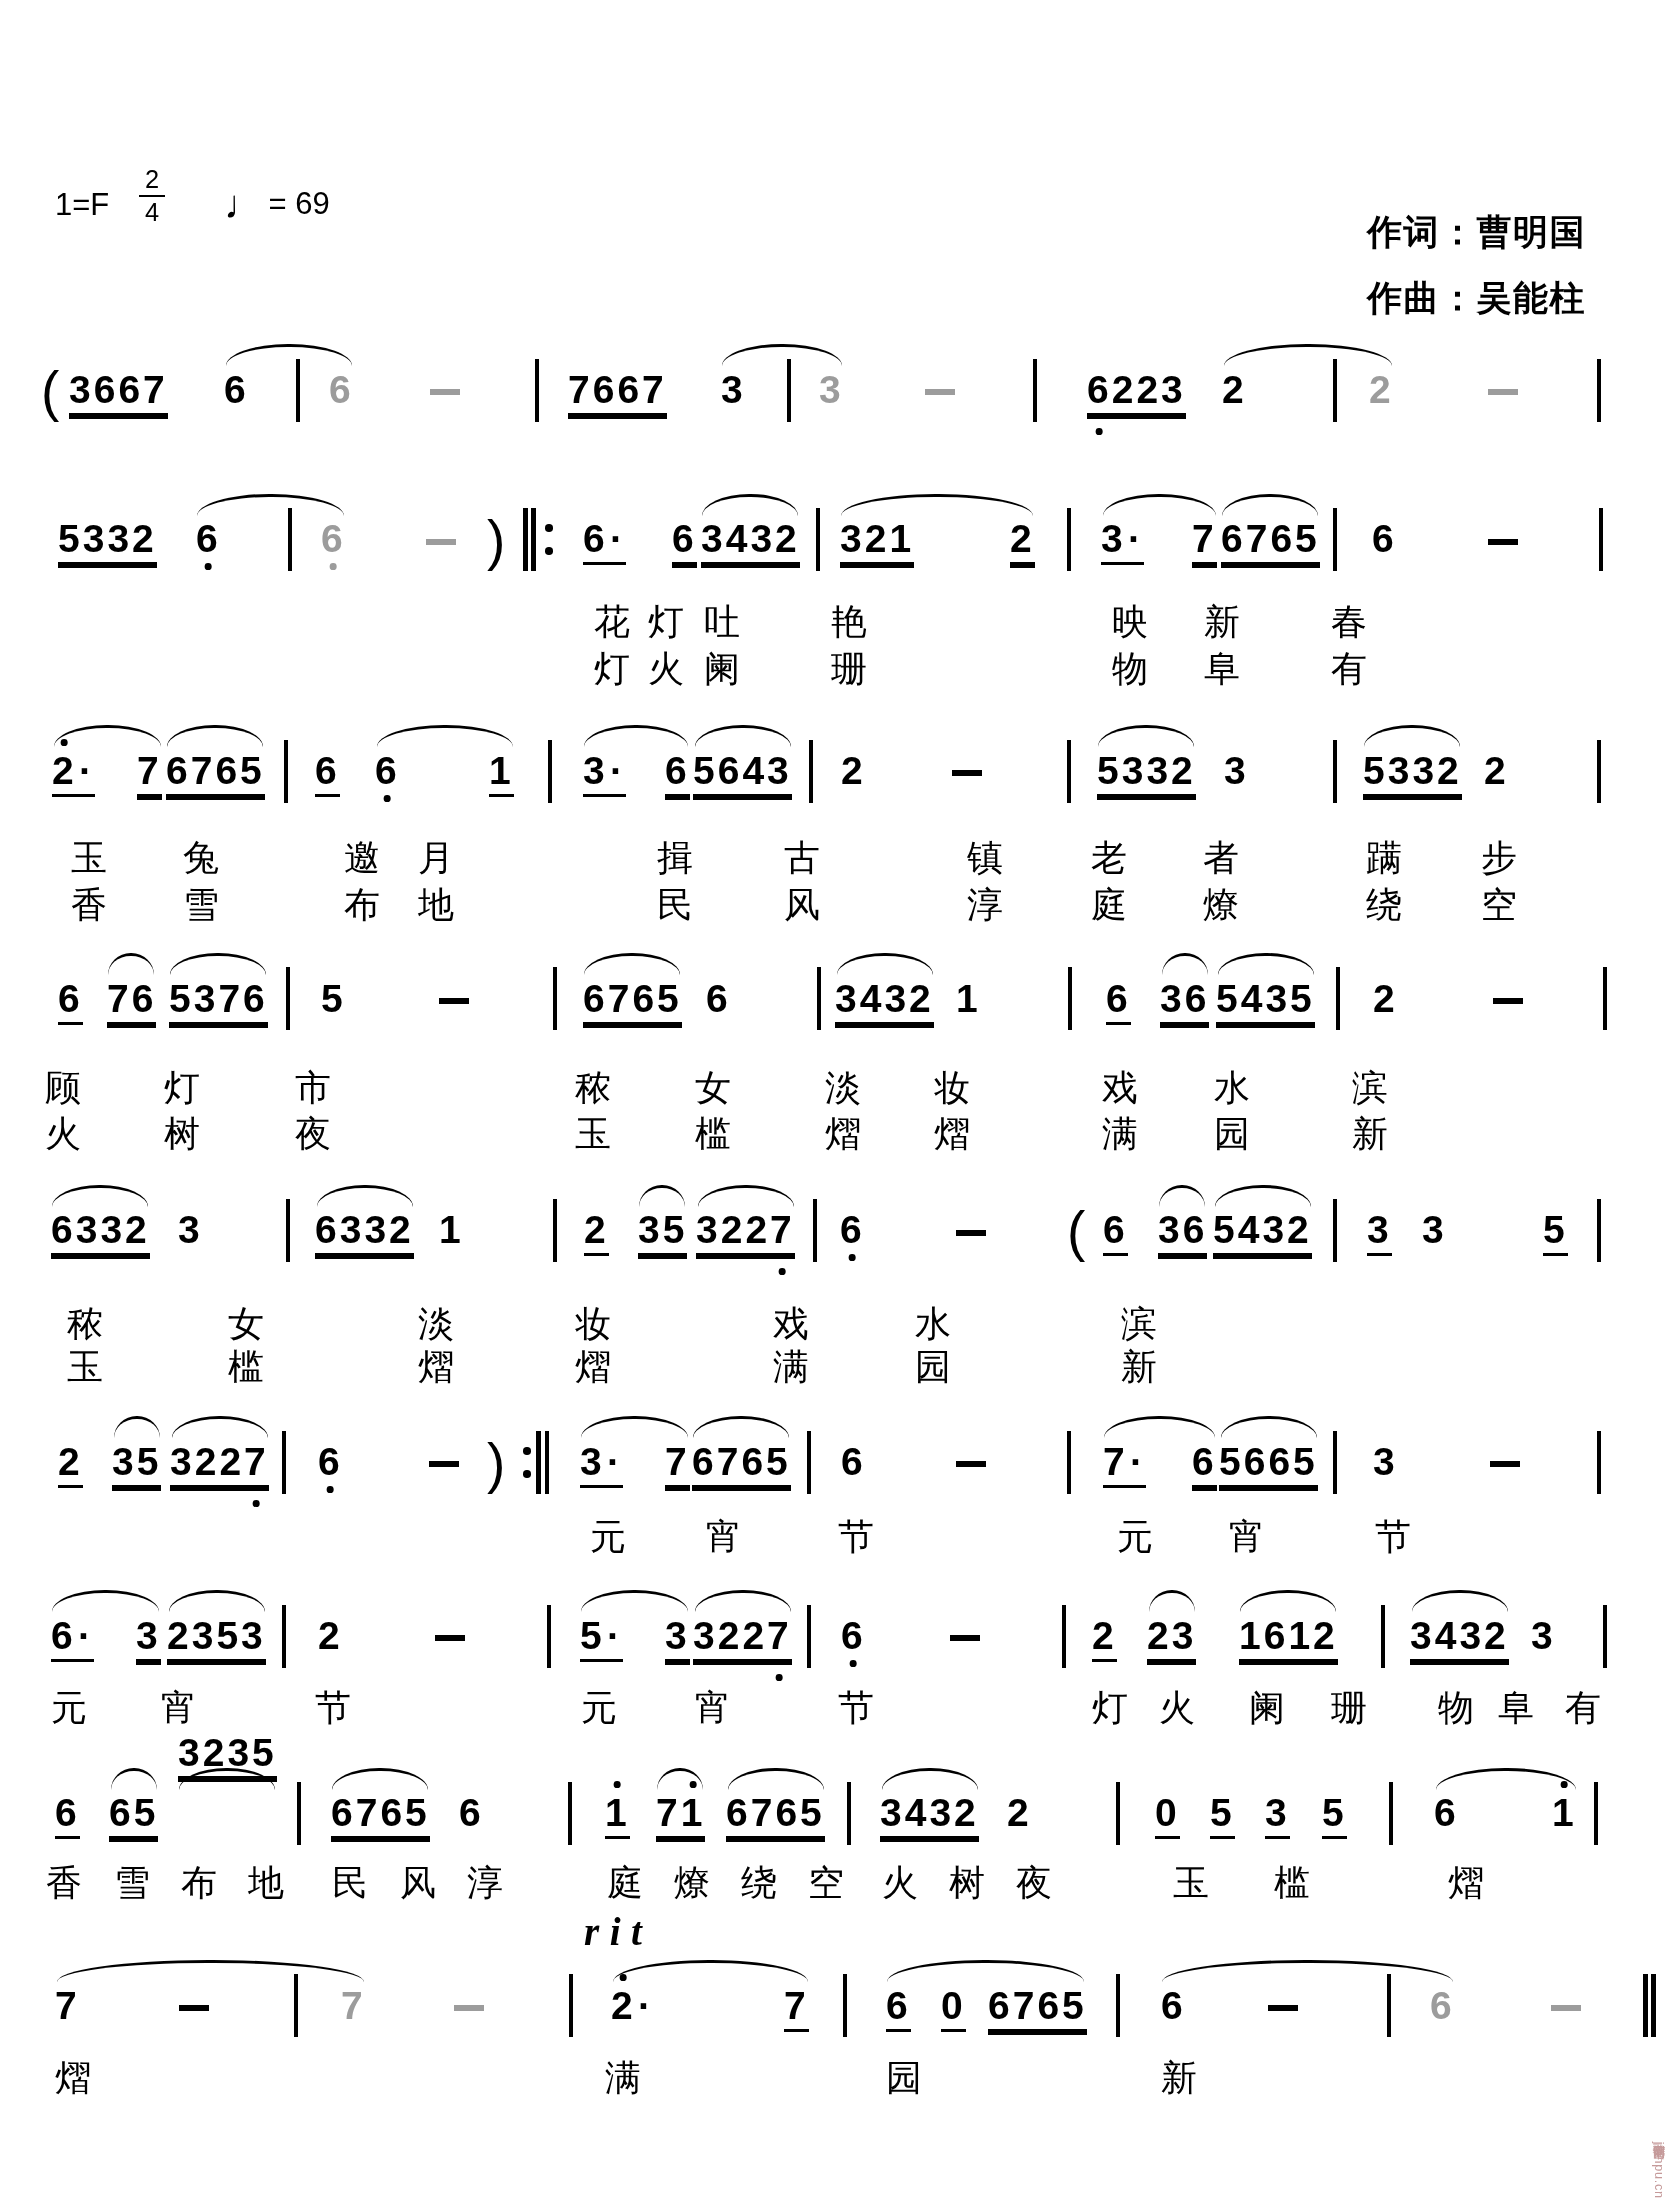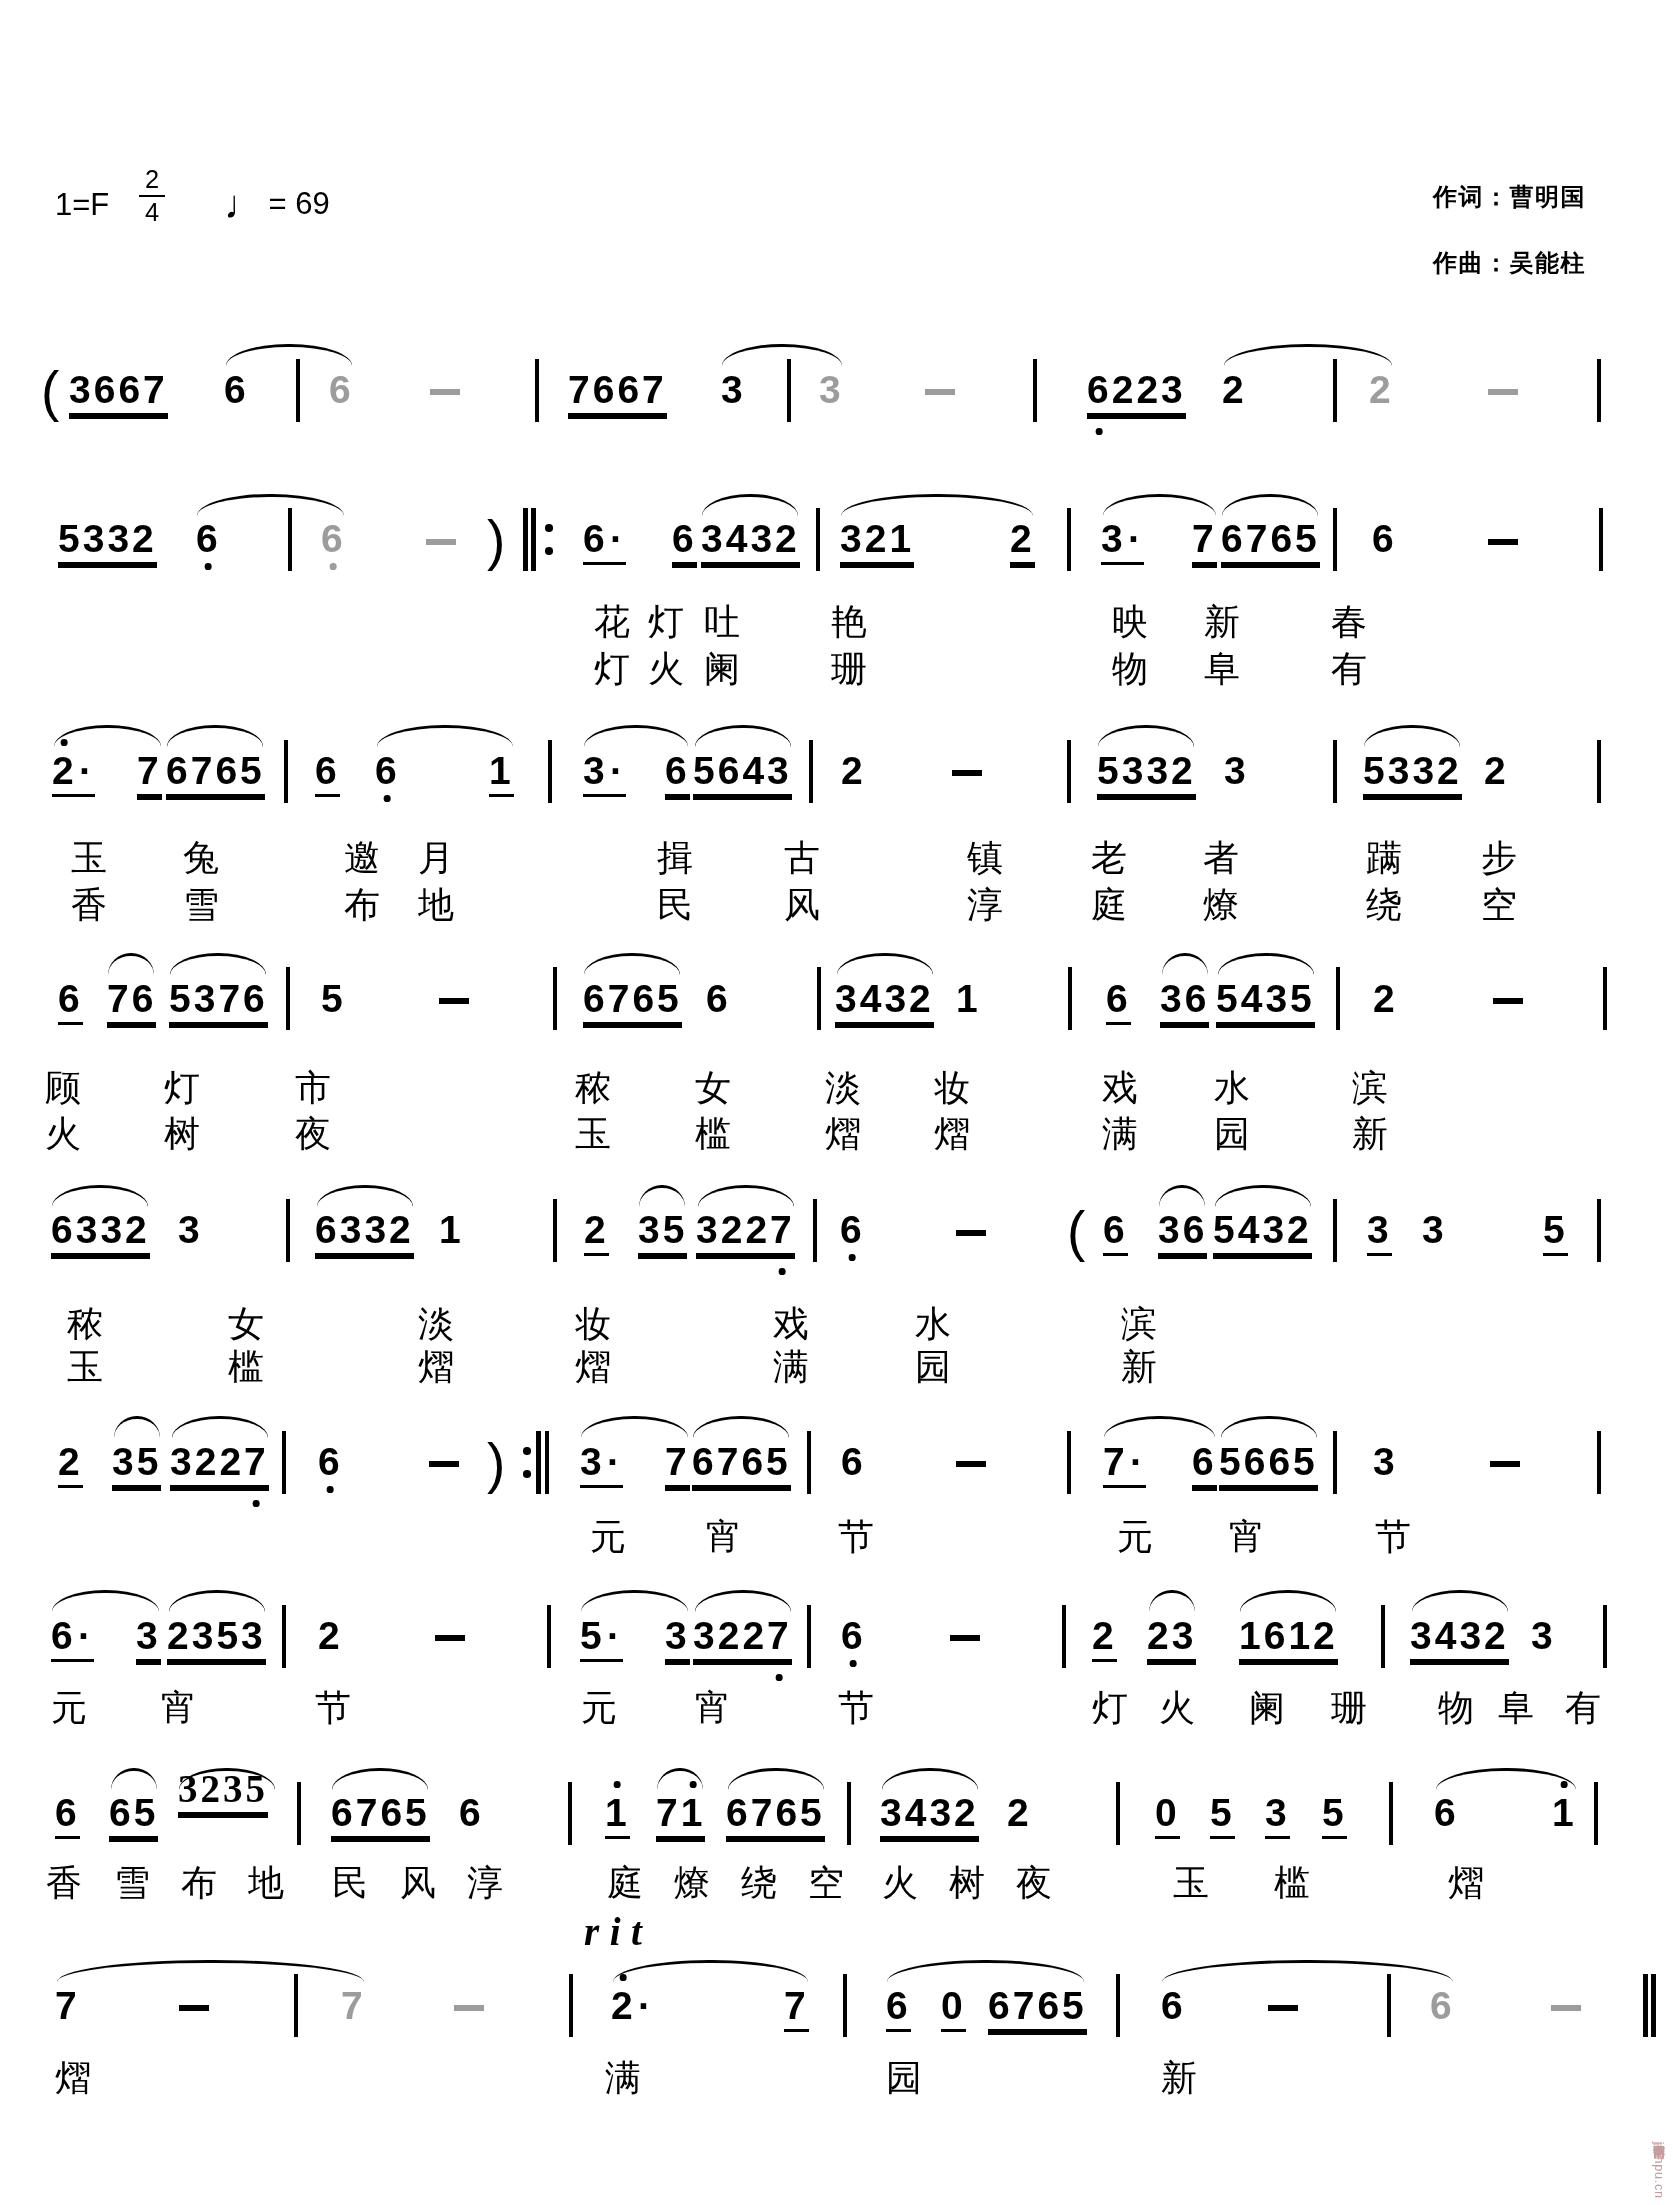--- a/index.html
+++ b/index.html
@@ -2,21 +2,21 @@
 <html style="font-size:12px"><head>
 <meta charset="utf-8">
 <style>
   html,body{margin:0;padding:0;}
   body{width:1673px;height:2205px;background:#ffffff;position:relative;overflow:hidden;
        font-family:"Liberation Sans",sans-serif;color:#000;}
   #sheet{position:absolute;inset:0;}
   #title{position:absolute;top:81px;left:50%;transform:translateX(-50%);
          font-family:"Liberation Serif",serif;font-weight:700;font-size:58px;letter-spacing:7.5px;white-space:nowrap;}
   .credit{position:absolute;right:87px;font-family:"Liberation Serif",serif;font-weight:700;
-          font-size:24px;letter-spacing:1.5px;white-space:nowrap;}
+          font-size:35px;letter-spacing:1.5px;white-space:nowrap;margin-top:28px;}
   #credit-lyricist{top:181px;}
   #credit-composer{top:247px;}
   #keysig{position:absolute;left:55px;top:187px;font-size:31px;font-weight:400;}
   #meter{position:absolute;left:139px;top:166px;text-align:center;font-size:25.4px;line-height:1.1;}
   #meter .mtop{display:block;border-bottom:2.2px solid #000;padding:0 6px 1.5px 6px;}
   #meter .mbot{display:block;padding-top:1.5px;}
   #tempo{position:absolute;left:224px;top:182px;font-size:31px;}
   #tempo .glyph{font-size:40px;vertical-align:-4.5px;margin-right:4.5px;}
   #rit{position:absolute;left:584px;top:1909px;font-family:"Liberation Serif",serif;
        font-style:italic;font-weight:700;font-size:39px;letter-spacing:10.5px;}
@@ -347,21 +347,21 @@
       <div class="lyric" style="left: 838px; top: 1690px;">节</div>
       <div class="lyric" style="left: 1092px; top: 1690px;">灯</div>
       <div class="lyric" style="left: 1159px; top: 1690px;">火</div>
       <div class="lyric" style="left: 1249px; top: 1690px;">阑</div>
       <div class="lyric" style="left: 1331px; top: 1690px;">珊</div>
       <div class="lyric" style="left: 1438px; top: 1690px;">物</div>
       <div class="lyric" style="left: 1498px; top: 1690px;">阜</div>
       <div class="lyric" style="left: 1565px; top: 1690px;">有</div>
       <div class="tok note ul1" style="top: 1793px; left: 55px;"><span class="dg">6</span></div>
       <div class="tok note ul2" style="top: 1793px; left: 109px;"><span class="dg">6</span><span class="dg">5</span></div>
-      <div class="tok note ul2" style="top: 1769px; left: 178px; font-family: Liberation Serif, serif;"><span class="dg">3</span><span class="dg">2</span><span class="dg">3</span><span class="dg">5</span></div>
+      <div class="tok note ul2" style="top: 1733px; left: 178px;"><span class="dg">3</span><span class="dg">2</span><span class="dg">3</span><span class="dg">5</span></div>
       <div class="tok bar" style="top: 1782px; left: 297px;"></div>
       <div class="tok note ul2" style="top: 1793px; left: 331px;"><span class="dg">6</span><span class="dg">7</span><span class="dg">6</span><span class="dg">5</span></div>
       <div class="tok note" style="top: 1793px; left: 459px;"><span class="dg">6</span></div>
       <div class="tok bar" style="top: 1782px; left: 568px;"></div>
       <div class="tok note ul1" style="top: 1793px; left: 605px;"><span class="dg hi">1</span></div>
       <div class="tok note ul2" style="top: 1793px; left: 656px;"><span class="dg">7</span><span class="dg hi">1</span></div>
       <div class="tok note ul2" style="top: 1793px; left: 726px;"><span class="dg">6</span><span class="dg">7</span><span class="dg">6</span><span class="dg">5</span></div>
       <div class="tok bar" style="top: 1782px; left: 847px;"></div>
       <div class="tok note ul2" style="top: 1793px; left: 880px;"><span class="dg">3</span><span class="dg">4</span><span class="dg">3</span><span class="dg">2</span></div>
       <div class="tok note" style="top: 1793px; left: 1007px;"><span class="dg">2</span></div>

